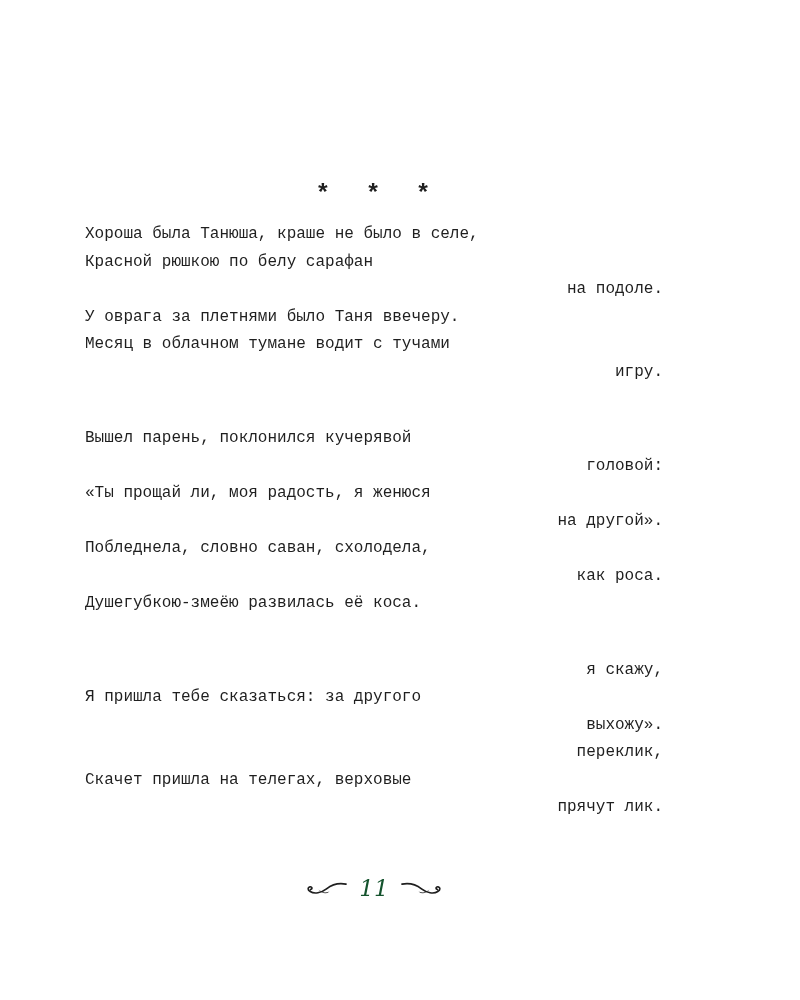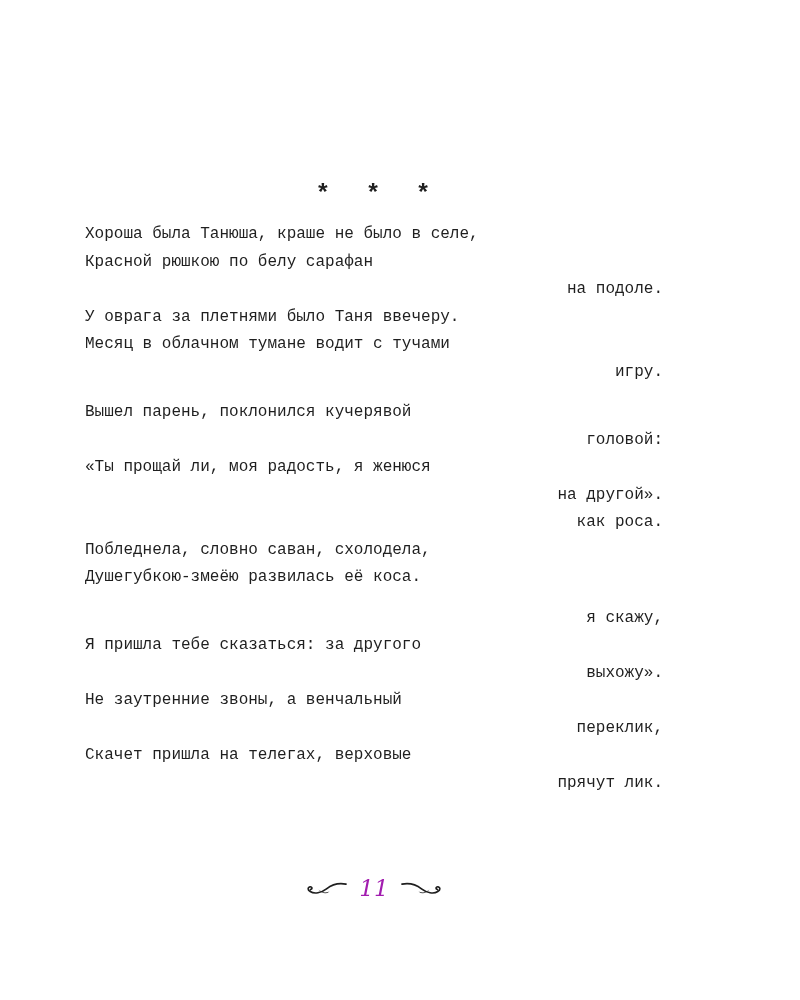--- a/index.html
+++ b/index.html
@@ -28,21 +28,21 @@
   }
   .poem {
     position: absolute;
     left: 85px;
     top: 221px;
     width: 578px;
     font-size: 16px;
     line-height: 27.5px;
   }
   .stanza + .stanza {
-    margin-top: 13px;
+    margin-top: 39px;
   }
   .line {
     white-space: nowrap;
   }
   .line.right {
     text-align: right;
   }
   .footer {
     position: absolute;
     left: 85px;
@@ -51,21 +51,21 @@
     height: 26px;
     display: flex;
     justify-content: center;
     align-items: center;
     gap: 12px;
   }
   .page-number {
     font-family: "DejaVu Serif", "Liberation Serif", serif;
     font-style: italic;
     font-size: 23px;
-    color: #a21caf;
+    color: #14532d;
     line-height: 1;
     padding-bottom: 2px;
   }
   .flourish {
     width: 42px;
     height: 16px;
     display: block;
   }
   .flourish.mirror {
     transform: scaleX(-1);
@@ -83,29 +83,28 @@
     <div class="line right">на подоле.</div>
     <div class="line">У оврага за плетнями было Таня ввечеру.</div>
     <div class="line">Месяц в облачном тумане водит с тучами</div>
     <div class="line right">игру.</div>
   </div>
   <div class="stanza">
     <div class="line">Вышел парень, поклонился кучерявой</div>
     <div class="line right">головой:</div>
     <div class="line">«Ты прощай ли, моя радость, я женюся</div>
     <div class="line right">на другой».</div>
+    <div class="line">Побледнела, словно саван, схолодела,</div>
     <div class="line right">как роса.</div>
-    <div class="line">Побледнела, словно саван, схолодела,</div>
     <div class="line">Душегубкою-змеёю развилась её коса.</div>
   </div>
   <div class="stanza">
     <div class="line right">я скажу,</div>
     <div class="line">Я пришла тебе сказаться: за другого</div>
     <div class="line right">выхожу».</div>
-    <div class="line">Не заутренние звоны, а венчальный</div>
     <div class="line right">переклик,</div>
     <div class="line">Скачет пришла на телегах, верховые</div>
     <div class="line right">прячут лик.</div>
   </div>
 </div>
 
 <div class="footer">
   <svg class="flourish" viewBox="0 0 42 16" xmlns="http://www.w3.org/2000/svg" aria-hidden="true">
     <path d="M41 3.2 C33 1.6 27.5 3.2 21.5 7.8 C16 12 9.5 13.2 5.2 10.6 C2.4 8.9 2.6 6.2 4.9 5.8 C7 5.5 7.8 7.6 5.6 8.6" fill="none" stroke="#1f1f1f" stroke-width="1.7" stroke-linecap="round"></path>
     <path d="M13.5 8.6 Q18.5 13.4 24.5 10.4 Q19.5 15 13.5 8.6 Z" fill="#1f1f1f"></path>

